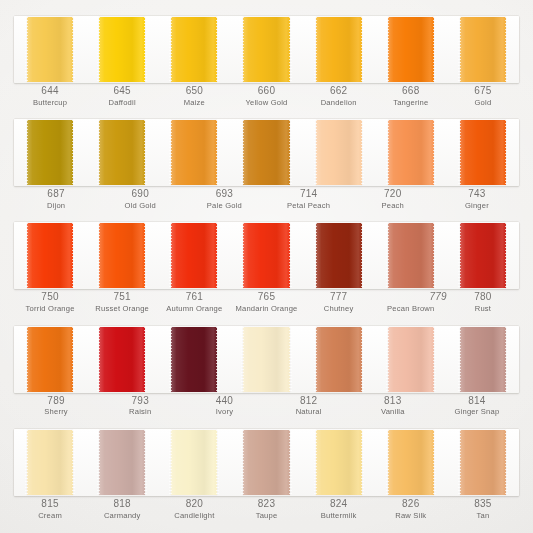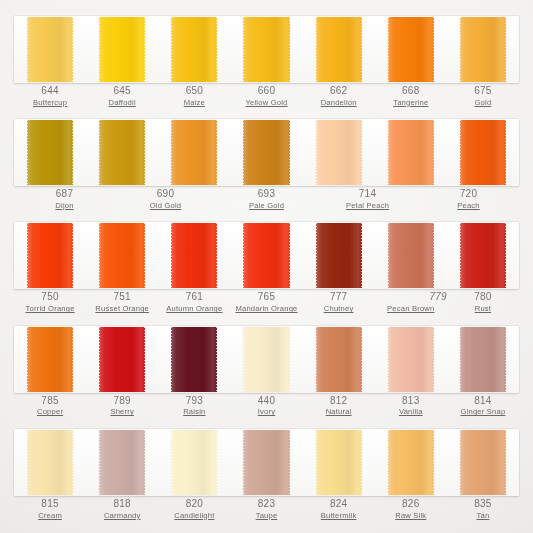--- a/index.html
+++ b/index.html
@@ -114,21 +114,20 @@
     letter-spacing:.25px;
     color:#757371;
   }
   .code.italic{font-style:italic;text-align:right;}
   .name{
     display:block;
     font-size:7.6px;
     letter-spacing:.2px;
     color:#6b6968;
     white-space:nowrap;
-    text-decoration:underline;
   }
 </style>
 </head>
 <body>
 
 <div id="page"></div>
 
 <div class="sheet" id="sheet">
     <div class="row">
       <div class="card"></div>
@@ -225,20 +224,24 @@
           <span class="name">Pale Gold</span>
         </div>
         <div class="lab">
           <span class="code">714</span>
           <span class="name">Petal Peach</span>
         </div>
         <div class="lab">
           <span class="code">720</span>
           <span class="name">Peach</span>
         </div>
+        <div class="lab">
+          <span class="code">743</span>
+          <span class="name">Ginger</span>
+        </div>
       </div>
     </div>
     <div class="row">
       <div class="card"></div>
       <div class="ribbons">
         <div class="cell">
           <div class="ribbon" style="background: rgb(246, 60, 7);"></div>
         </div>
         <div class="cell">
           <div class="ribbon" style="background: rgb(247, 85, 8);"></div>
@@ -310,24 +313,20 @@
         </div>
         <div class="cell">
           <div class="ribbon" style="background: rgb(241, 188, 166);"></div>
         </div>
         <div class="cell">
           <div class="ribbon" style="background: rgb(192, 145, 136);"></div>
         </div>
       </div>
       <div class="labels">
         <div class="lab">
-          <span class="code">785</span>
-          <span class="name">Copper</span>
-        </div>
-        <div class="lab">
           <span class="code">789</span>
           <span class="name">Sherry</span>
         </div>
         <div class="lab">
           <span class="code">793</span>
           <span class="name">Raisin</span>
         </div>
         <div class="lab">
           <span class="code">440</span>
           <span class="name">Ivory</span>

